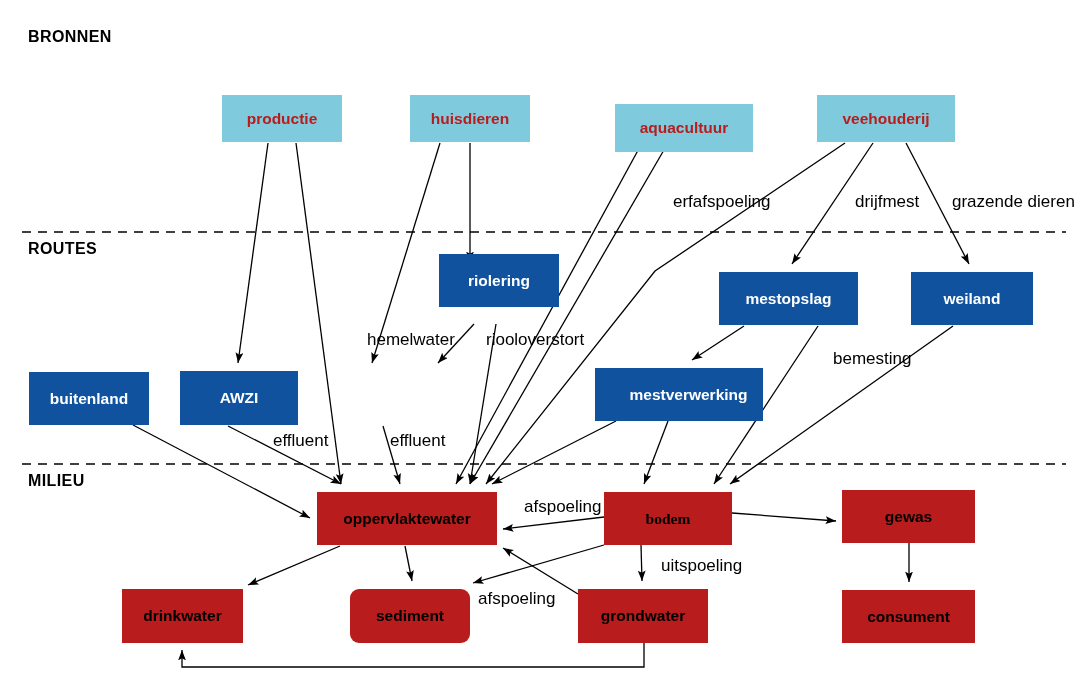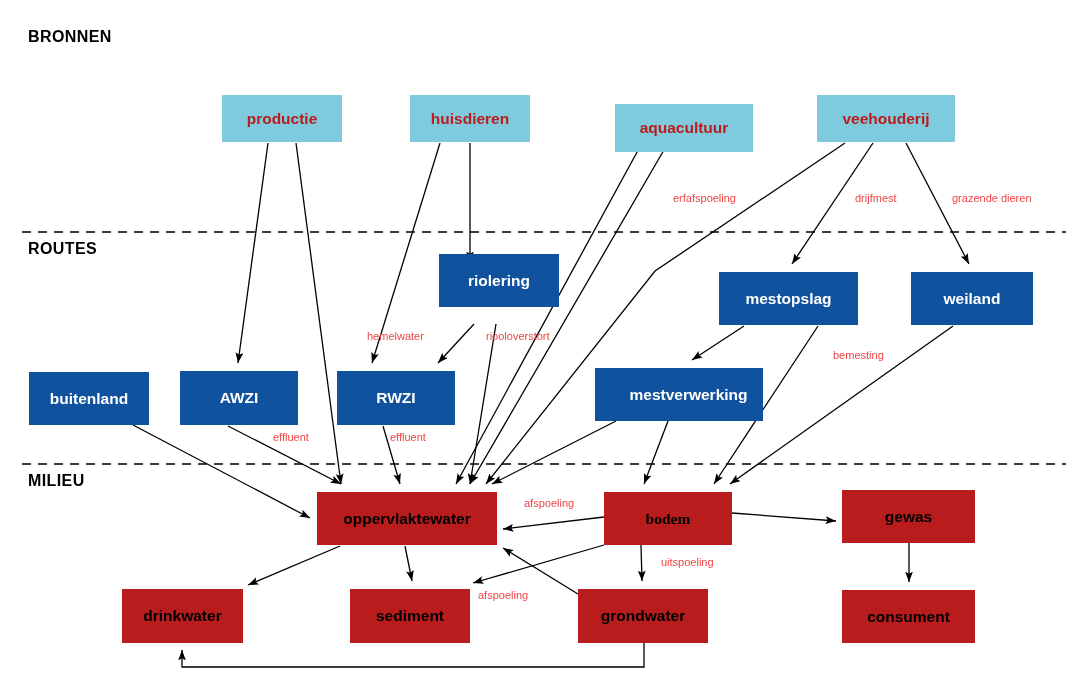--- a/index.html
+++ b/index.html
@@ -51,22 +51,22 @@
   .section-label {
     position: absolute;
     font-weight: bold;
     font-size: 16px;
     color: #000000;
     letter-spacing: 0.4px;
     white-space: nowrap;
   }
   .edge-label {
     position: absolute;
-    font-size: 11px;
-    color: #ef4444;
+    font-size: 17px;
+    color: #000000;
     white-space: nowrap;
     font-weight: normal;
   }
 </style>
 </head>
 <body>
 
 <div id="diagram-root">
 
   <svg id="diagram-svg" viewBox="0 0 1088 695" xmlns="http://www.w3.org/2000/svg">
@@ -148,28 +148,27 @@
   <div class="node-box node-source" style="left:222px; top:95px; width:120px; height:47px;">productie</div>
   <div class="node-box node-source" style="left:410px; top:95px; width:120px; height:47px;">huisdieren</div>
   <div class="node-box node-source" style="left:615px; top:104px; width:138px; height:48px;">aquacultuur</div>
   <div class="node-box node-source" style="left:817px; top:95px; width:138px; height:47px;">veehouderij</div>
 
   <div class="node-box node-route" style="left:439px; top:254px; width:120px; height:53px;">riolering</div>
   <div class="node-box node-route" style="left:719px; top:272px; width:139px; height:53px;">mestopslag</div>
   <div class="node-box node-route" style="left:911px; top:272px; width:122px; height:53px;">weiland</div>
   <div class="node-box node-route" style="left:29px; top:372px; width:120px; height:53px;">buitenland</div>
   <div class="node-box node-route" style="left:180px; top:371px; width:118px; height:54px;">AWZI</div>
-  <div class="node-box node-route" style="left:337px; top:371px; width:118px; height:54px;">RWZI</div>
   <div class="node-box node-route" style="left:595px; top:368px; width:168px; height:53px;padding-left:19px;">mestverwerking</div>
 
   <div class="node-box node-env" style="left:317px; top:492px; width:180px; height:53px;">oppervlaktewater</div>
   <div class="node-box node-env" style="left:604px; top:492px; width:128px; height:53px;font-family:Liberation Serif, serif;">bodem</div>
   <div class="node-box node-env" style="left:842px; top:490px; width:133px; height:53px;">gewas</div>
   <div class="node-box node-env" style="left:122px; top:589px; width:121px; height:54px;">drinkwater</div>
-  <div class="node-box node-env" style="left:350px; top:589px; width:120px; height:54px;">sediment</div>
+  <div class="node-box node-env" style="left:350px; top:589px; width:120px; height:54px;border-radius:9px;">sediment</div>
   <div class="node-box node-env" style="left:578px; top:589px; width:130px; height:54px;">grondwater</div>
   <div class="node-box node-env" style="left:842px; top:590px; width:133px; height:53px;">consument</div>
 
   <div class="edge-label" style="left:673px; top:192px;">erfafspoeling</div>
   <div class="edge-label" style="left:855px; top:192px;">drijfmest</div>
   <div class="edge-label" style="left:952px; top:192px;">grazende dieren</div>
   <div class="edge-label" style="left:367px; top:330px;">hemelwater</div>
   <div class="edge-label" style="left:486px; top:330px;">riooloverstort</div>
   <div class="edge-label" style="left:833px; top:349px;">bemesting</div>
   <div class="edge-label" style="left:273px; top:431px;">effluent</div>

